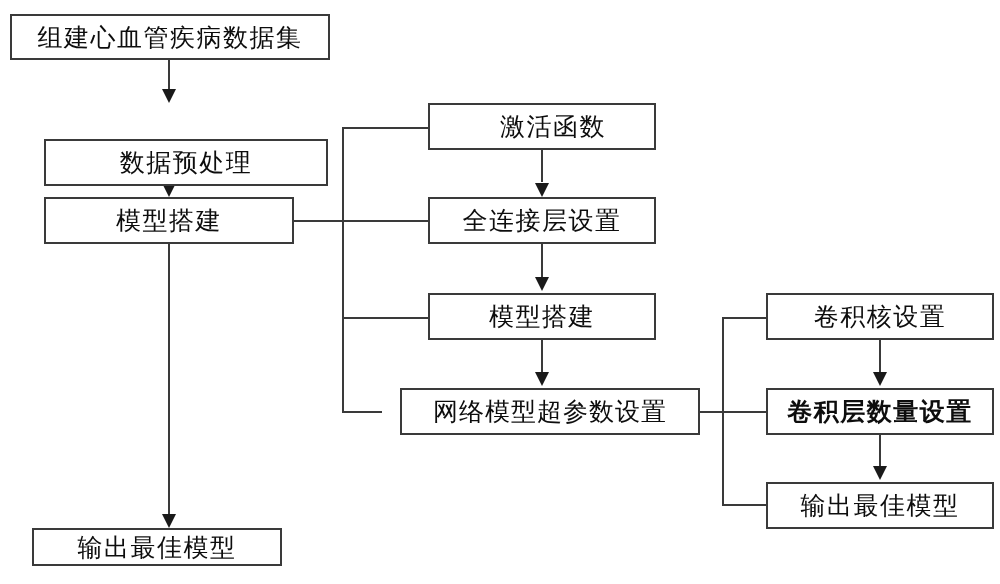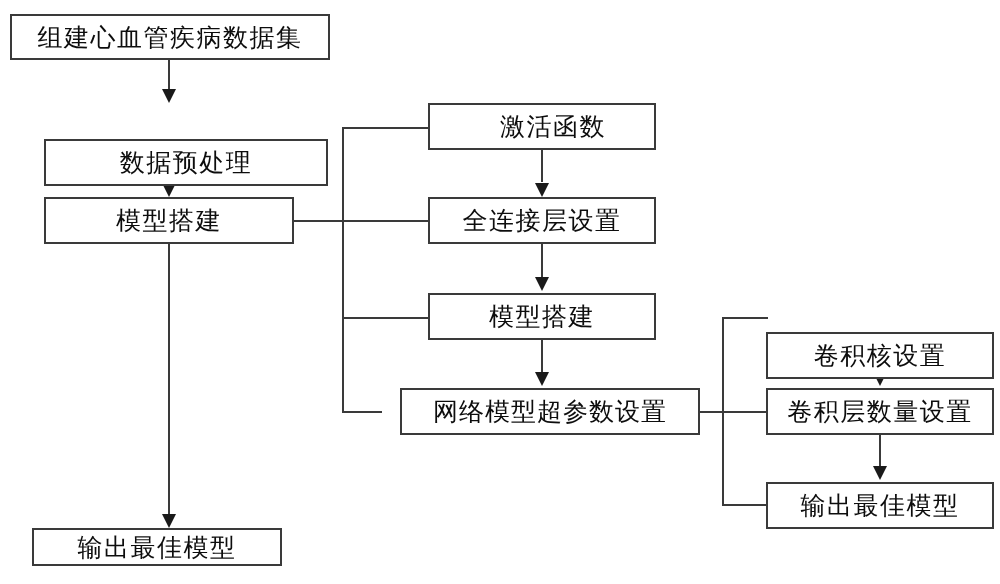--- a/index.html
+++ b/index.html
@@ -129,25 +129,25 @@
   </div>
 
   <div class="node" style="left:428px; top:293px; width:228px; height:47px;">
     <span class="label">模型搭建</span>
   </div>
 
   <div class="node wide" style="left:400px; top:388px; width:300px; height:47px;">
     <span class="label">网络模型超参数设置</span>
   </div>
 
-  <div class="node" style="left:766px; top:293px; width:228px; height:47px;margin-top:39px;">
+  <div class="node" style="left:766px; top:293px; width:228px; height:47px;">
     <span class="label">卷积核设置</span>
   </div>
 
-  <div class="node" style="left:766px; top:388px; width:228px; height:47px;">
+  <div class="node" style="left:766px; top:388px; width:228px; height:47px;font-weight:bold;">
     <span class="label">卷积层数量设置</span>
   </div>
 
   <div class="node" style="left:766px; top:482px; width:228px; height:47px;">
     <span class="label">输出最佳模型</span>
   </div>
 
 </div>
 
 </body></html>

